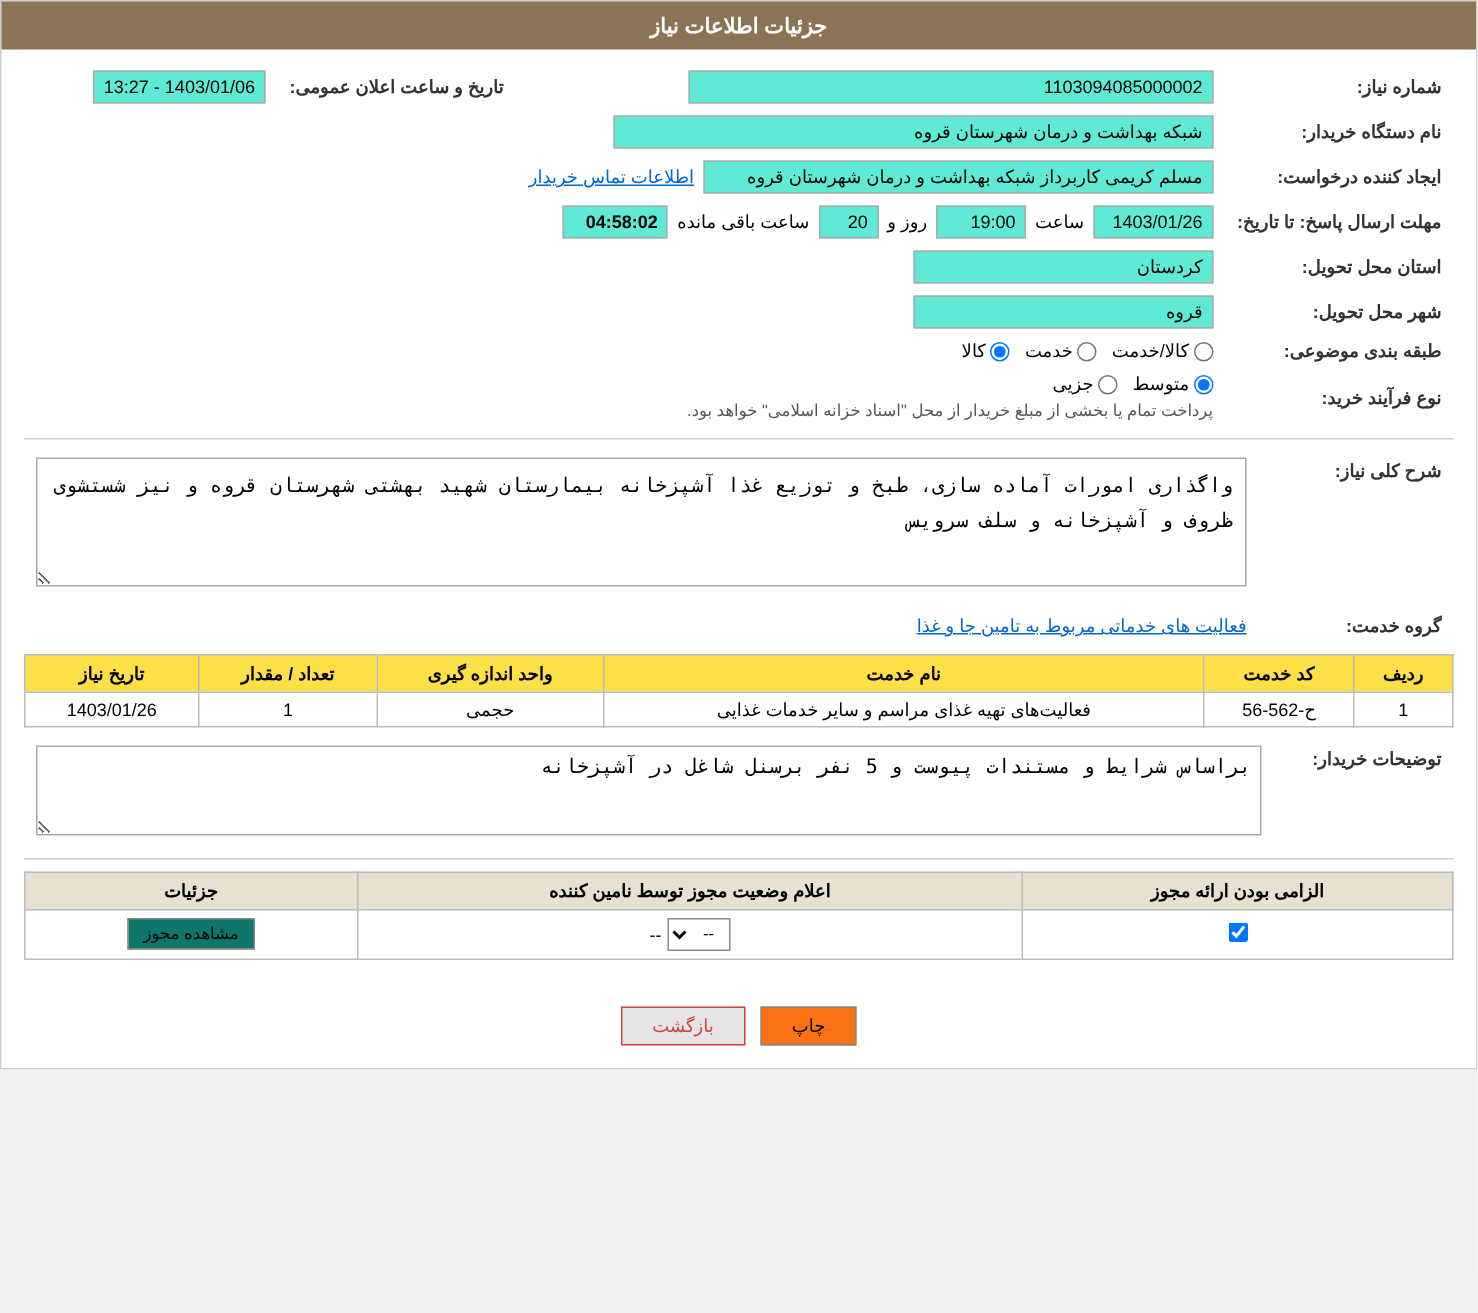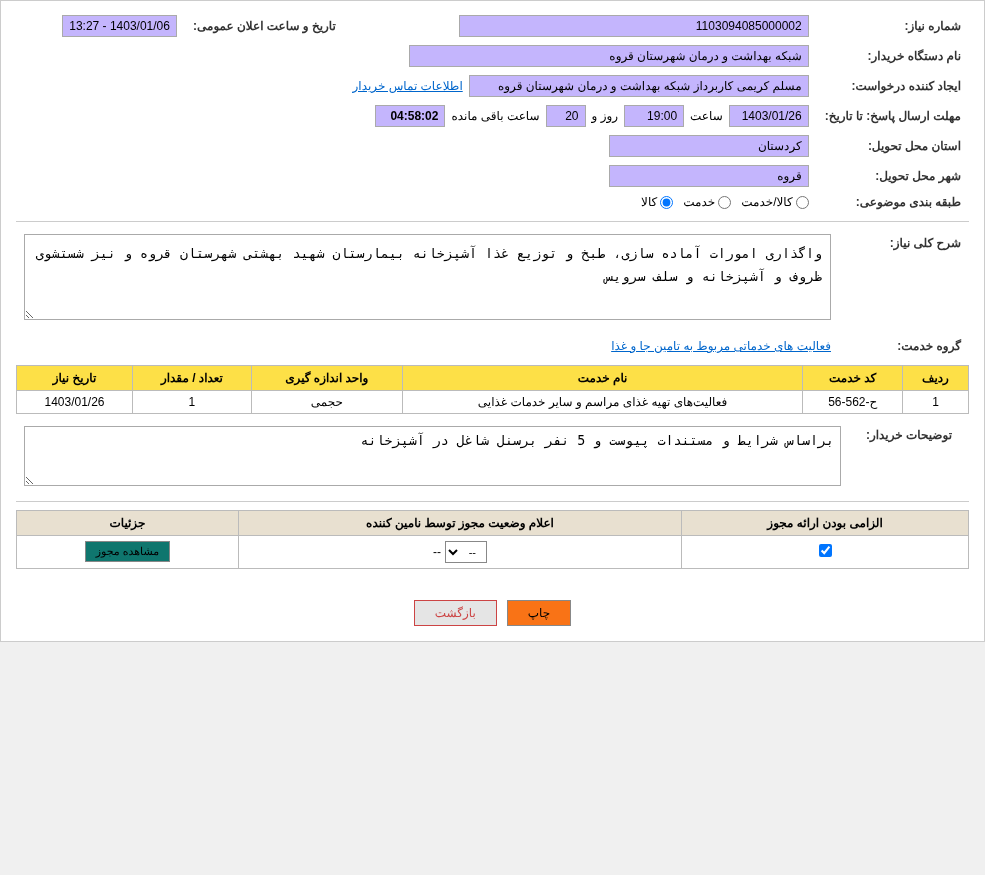--- a/index.html
+++ b/index.html
@@ -38,21 +38,21 @@
     }
     .label-cell {
       text-align: right;
       color: #333;
       white-space: nowrap;
       width: 130px;
       font-weight: bold;
     }
     .value-box {
       border: 1px solid #aaa;
-      background: #c4b5fd;
+      background: #5eead4;
       padding: 3px 6px;
       display: inline-block;
       min-width: 200px;
       text-align: right;
     }
     .value-box-wide {
       min-width: 350px;
     }
     .value-box-small {
       min-width: 80px;
@@ -197,20 +197,21 @@
       margin: 5px 0;
       text-decoration: underline;
       cursor: pointer;
     }
   </style>
 </head>
 <body>
 
 <div class="page-wrapper">
 
+  <div class="page-header">جزئیات اطلاعات نیاز</div>
 
   <div class="content-area relative-container">
 
     <table class="info-grid">
 
       <tbody>
           <tr>
         <td class="label-cell">شماره نیاز:</td>
         <td>
           <div class="value-box value-box-wide">1103094085000002</div>
@@ -280,20 +281,38 @@
               <span>خدمت</span>
             </div>
             <div class="radio-item">
               <input type="radio" name="category" checked="" style="">
               <span>کالا</span>
             </div>
           </div>
         </td>
       </tr>
 
+      <tr>
+        <td class="label-cell">نوع فرآیند خرید:</td>
+        <td colspan="3">
+          <div style="display:flex; flex-direction:column; gap:4px;">
+            <div class="radio-group">
+              <div class="radio-item">
+                <input type="radio" name="purchase_type" checked="" style="">
+                <span>متوسط</span>
+              </div>
+              <div class="radio-item">
+                <input type="radio" name="purchase_type" style="">
+                <span>جزیی</span>
+              </div>
+            </div>
+            <div style="font-size:11px; color:#555;">پرداخت تمام یا بخشی از مبلغ خریدار از محل "اسناد خزانه اسلامی" خواهد بود.</div>
+          </div>
+        </td>
+      </tr>
     </tbody>
       </table>
 
     <hr class="section-divider">
 
     <table class="info-grid">
       <tbody>
           <tr>
         <td class="label-cell" style="vertical-align:top;padding-top:6px;">شرح کلی نیاز:</td>
         <td>
@@ -334,21 +353,21 @@
     <td>حجمی</td>
     <td>1</td>
     <td>1403/01/26</td>
   </tr>
         </tbody>
     </table>
 
     <table class="info-grid" style="margin-top:8px;">
       <tbody>
           <tr>
-        <td class="label-cell" style="vertical-align:top;padding-top:6px;width:120px;text-align:center;">توضیحات خریدار:</td>
+        <td class="label-cell" style="vertical-align:top;padding-top:6px;width:120px;">توضیحات خریدار:</td>
         <td>
           <textarea class="notes-box" rows="3" style="">براساس شرایط و مستندات پیوست و 5 نفر برسنل شاغل در آشپزخانه</textarea>
         </td>
       </tr>
     </tbody>
       </table>
 
     <hr class="section-divider">
 
 

